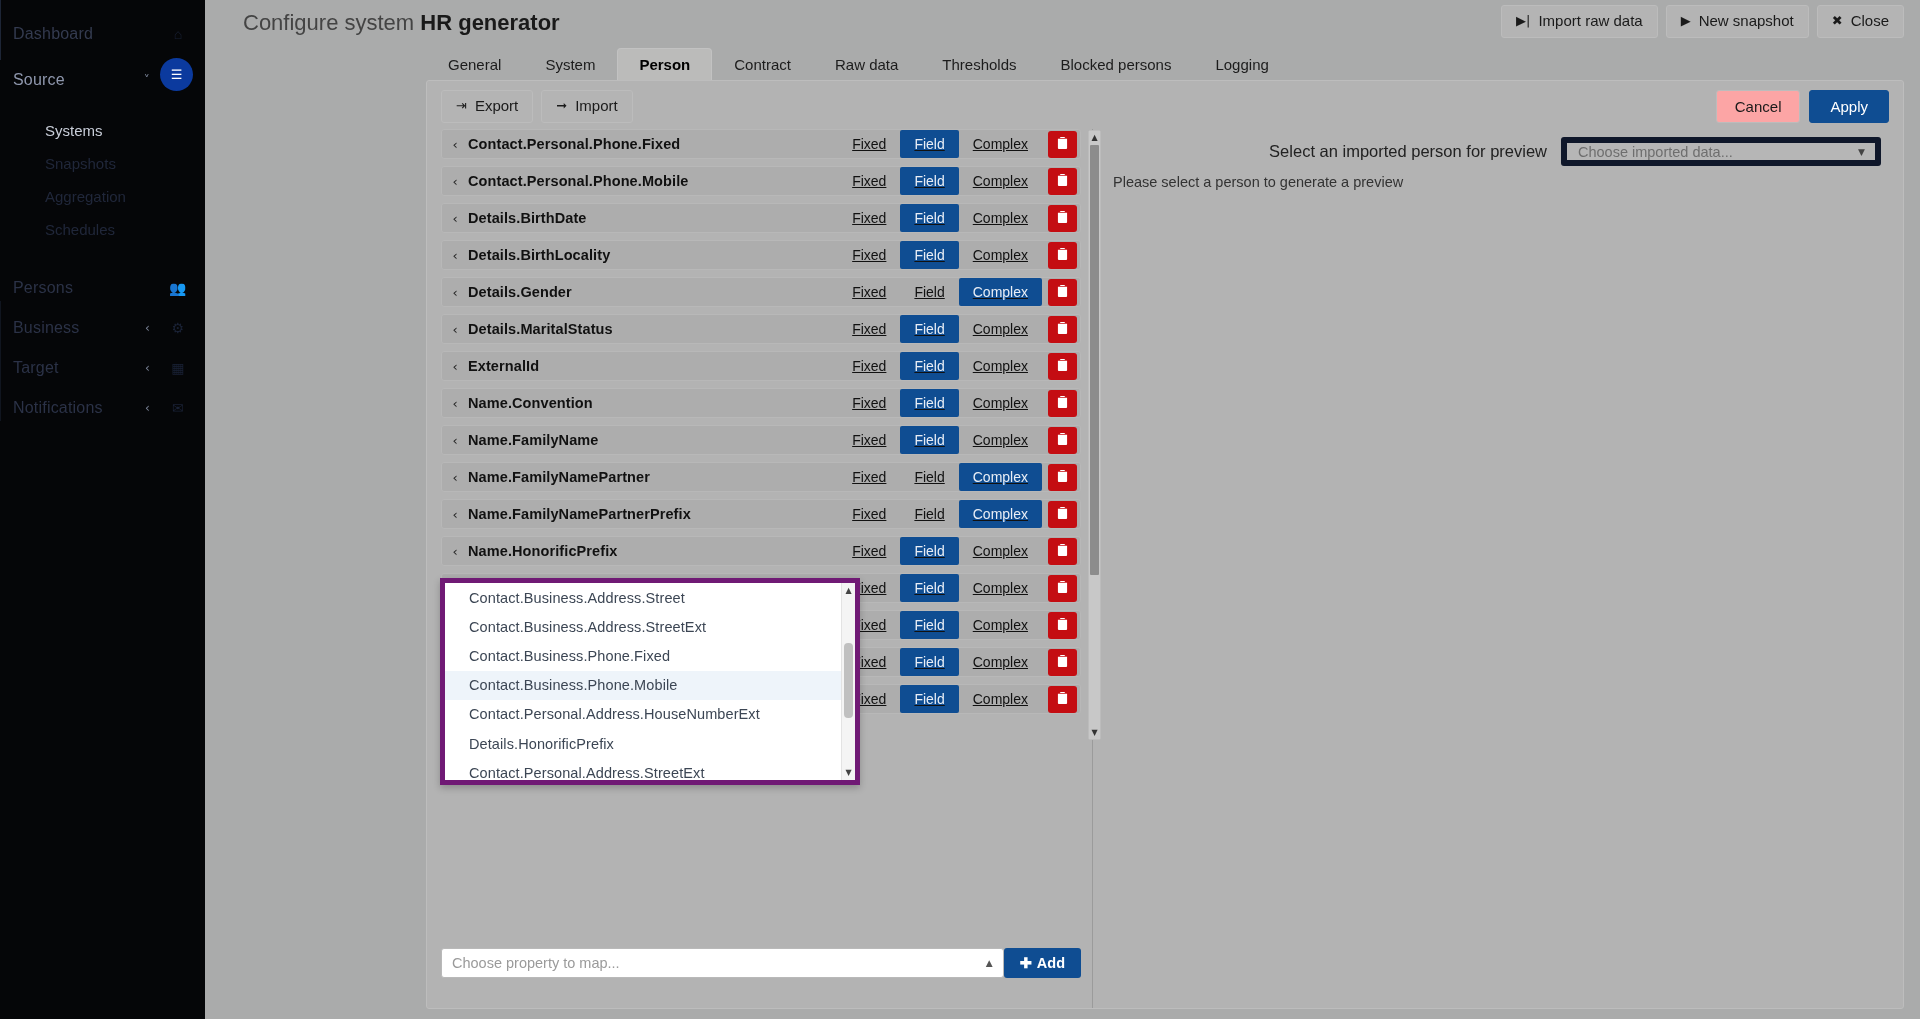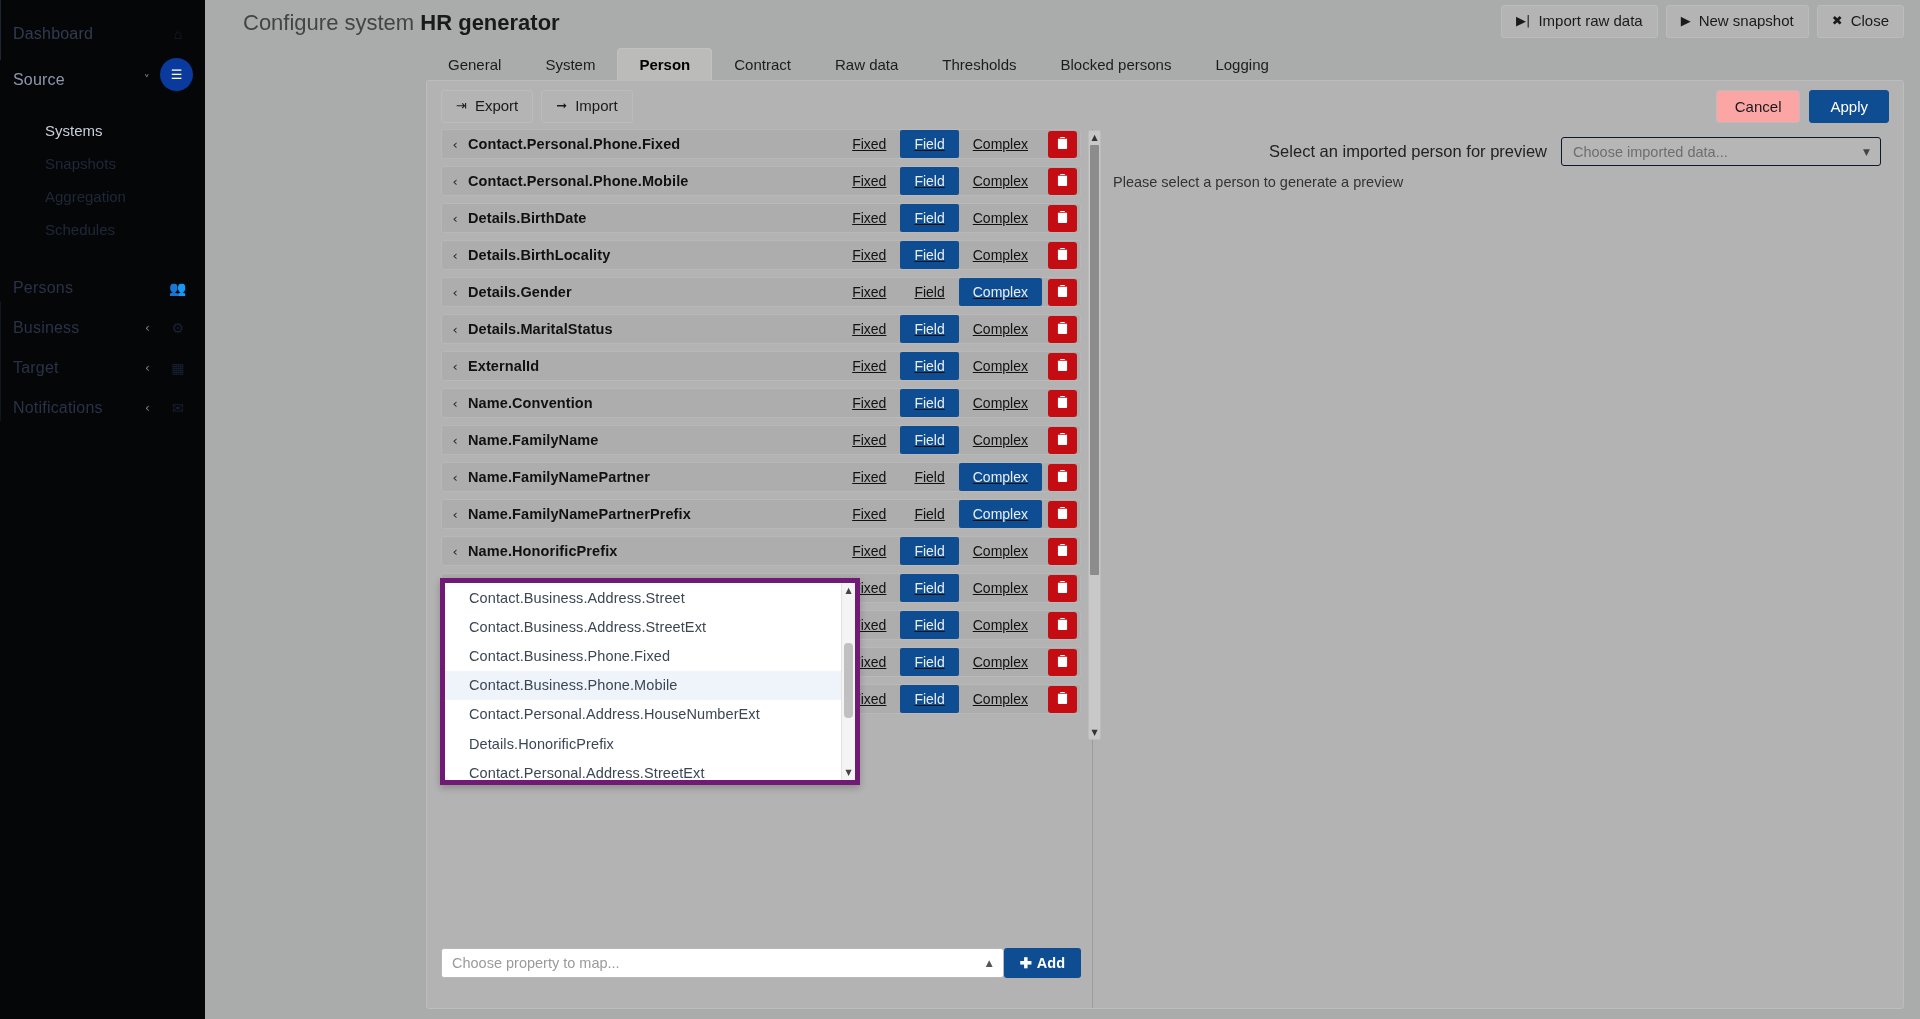--- a/index.html
+++ b/index.html
@@ -193,21 +193,21 @@
     background:#c0c0c0; border-radius:4px;
   }
 
   
   .prev-head {
     position:absolute; right:22px; top:8px; left:20px;
     display:flex; align-items:center; justify-content:flex-end; gap:14px;
   }
   .prev-label { font-size:16.5px; color:#222; }
   .prev-select {
-    width:320px; height:29px; background:#b6b6b6; border:1px solid #0f172a;
+    width:320px; height:29px; background:#b6b6b6; border:6px solid #0f172a;
     border-radius:3px; display:flex; align-items:center; padding:0 11px;
     font-size:14.5px; color:#6e6e6e; position:relative; cursor:pointer;
   }
   .prev-select .caret {
     position:absolute; right:10px; color:#444; font-size:9px;
     font-family:"DejaVu Sans", sans-serif;
   }
   .prev-msg { position:absolute; left:20px; top:45px; font-size:14.5px; color:#333; }
 </style>
 </head>

